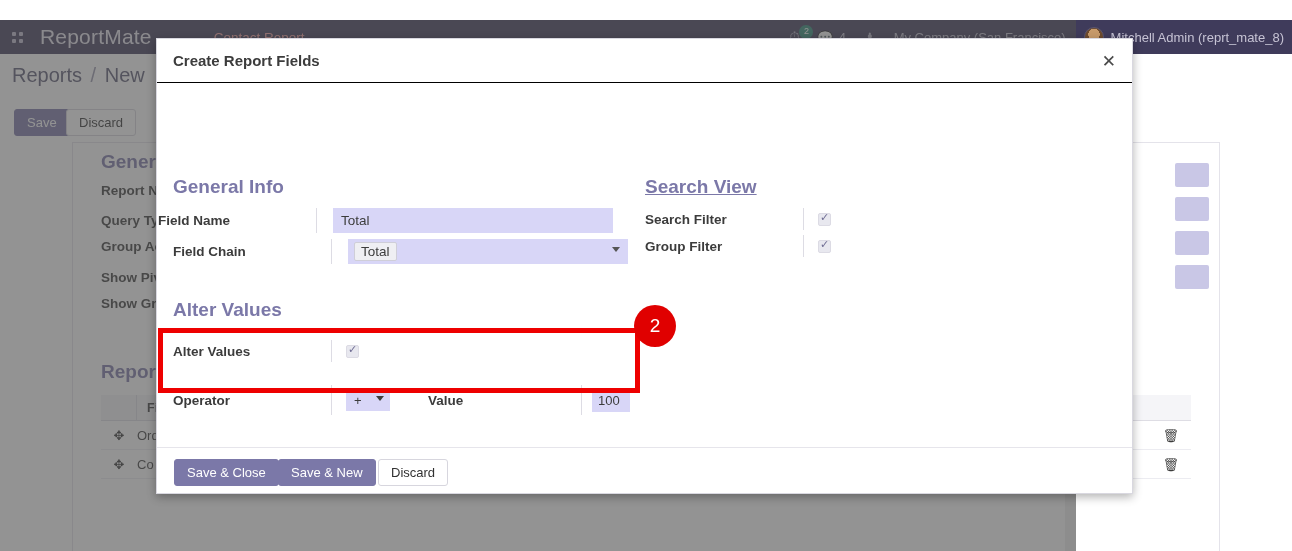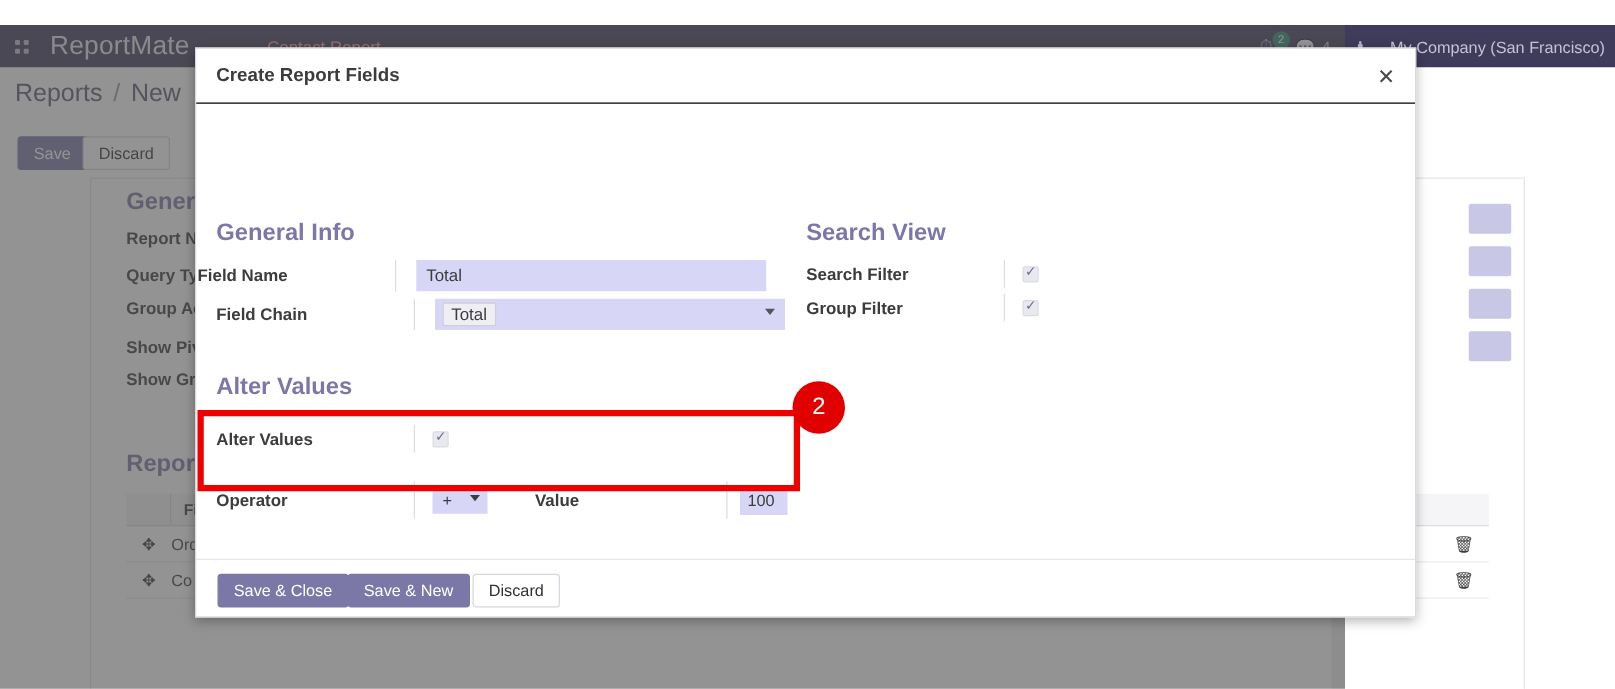--- a/index.html
+++ b/index.html
@@ -88,21 +88,21 @@
     background: none; border: none; line-height: 1; padding: 4px; }
   .modal-body { position: relative; height: 364px; }
   .modal-footer { position: relative; height: 47px; border-top: 1px solid #e6e5eb; }
   .modal-footer .btn { position: absolute; top: 11px; }
   #sv-close { left: 17px; }
   #sv-new { left: 121px; }
   #sv-discard { left: 221px; }
 
   
   .m-sec-general { position: absolute; left: 16px; top: 93px; }
-  .m-sec-search { position: absolute; left: 488px; top: 93px; }
+  .m-sec-search { position: absolute; left: 488px; top: 93px; text-decoration: underline; }
   .m-sec-alter { position: absolute; left: 16px; top: 216px; }
 
   .f-row { position: absolute; display: flex; align-items: center; }
   .f-label { font-size: 13.5px; color: #3c3c3c; font-weight: bold; }
 
   .in-text {
     background: #d8d6f7; border: none; outline: none; height: 25px;
     font-size: 13.5px; color: #3c3c3c; padding: 0 8px;
     font-family: "Liberation Sans", sans-serif;
   }
@@ -166,20 +166,24 @@
           <span class="badge-green">2</span>
         </span>
         <span class="nav-ic">
           <span class="ic-glyph">💬</span>
           <span>4</span>
         </span>
         <span class="nav-ic">
           <span class="ic-glyph">♟</span>
         </span>
         <span>My Company (San Francisco)</span>
+        <span class="nav-user">
+          <span class="avatar"></span>
+          <span>Mitchell Admin (reprt_mate_8)</span>
+        </span>
       </div>
     </div>
 
     <div class="breadcrumb-bar">
       <div class="breadcrumb">
         <span>Reports</span>
         <span class="sep">/</span>
         <span>New</span>
       </div>
     </div>

